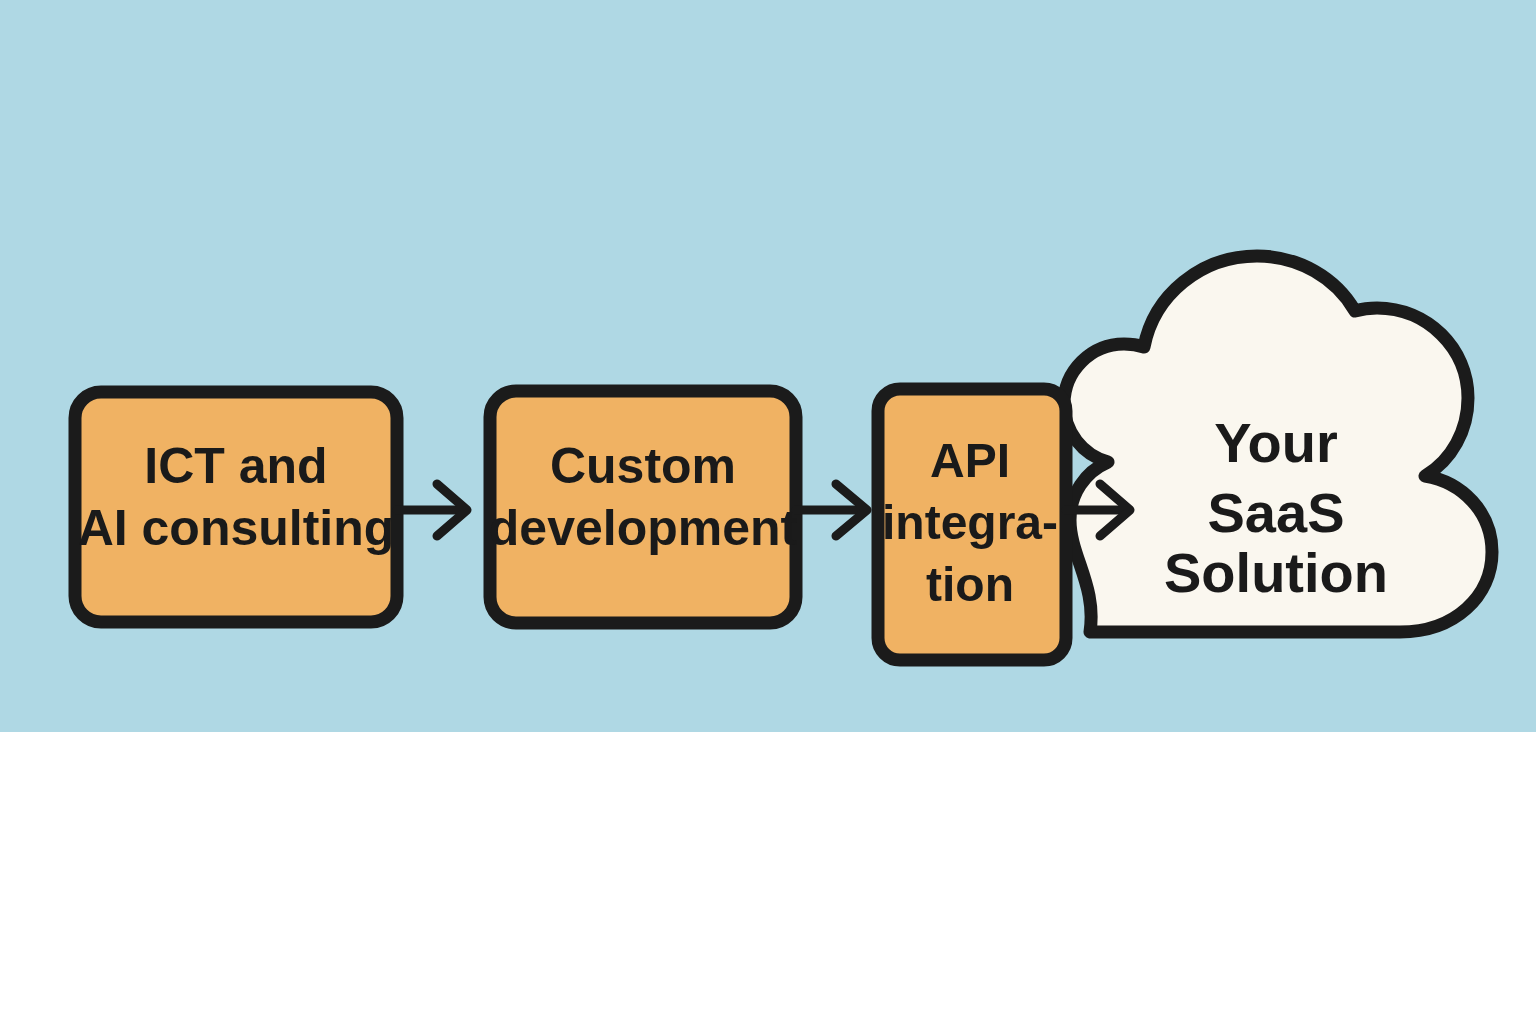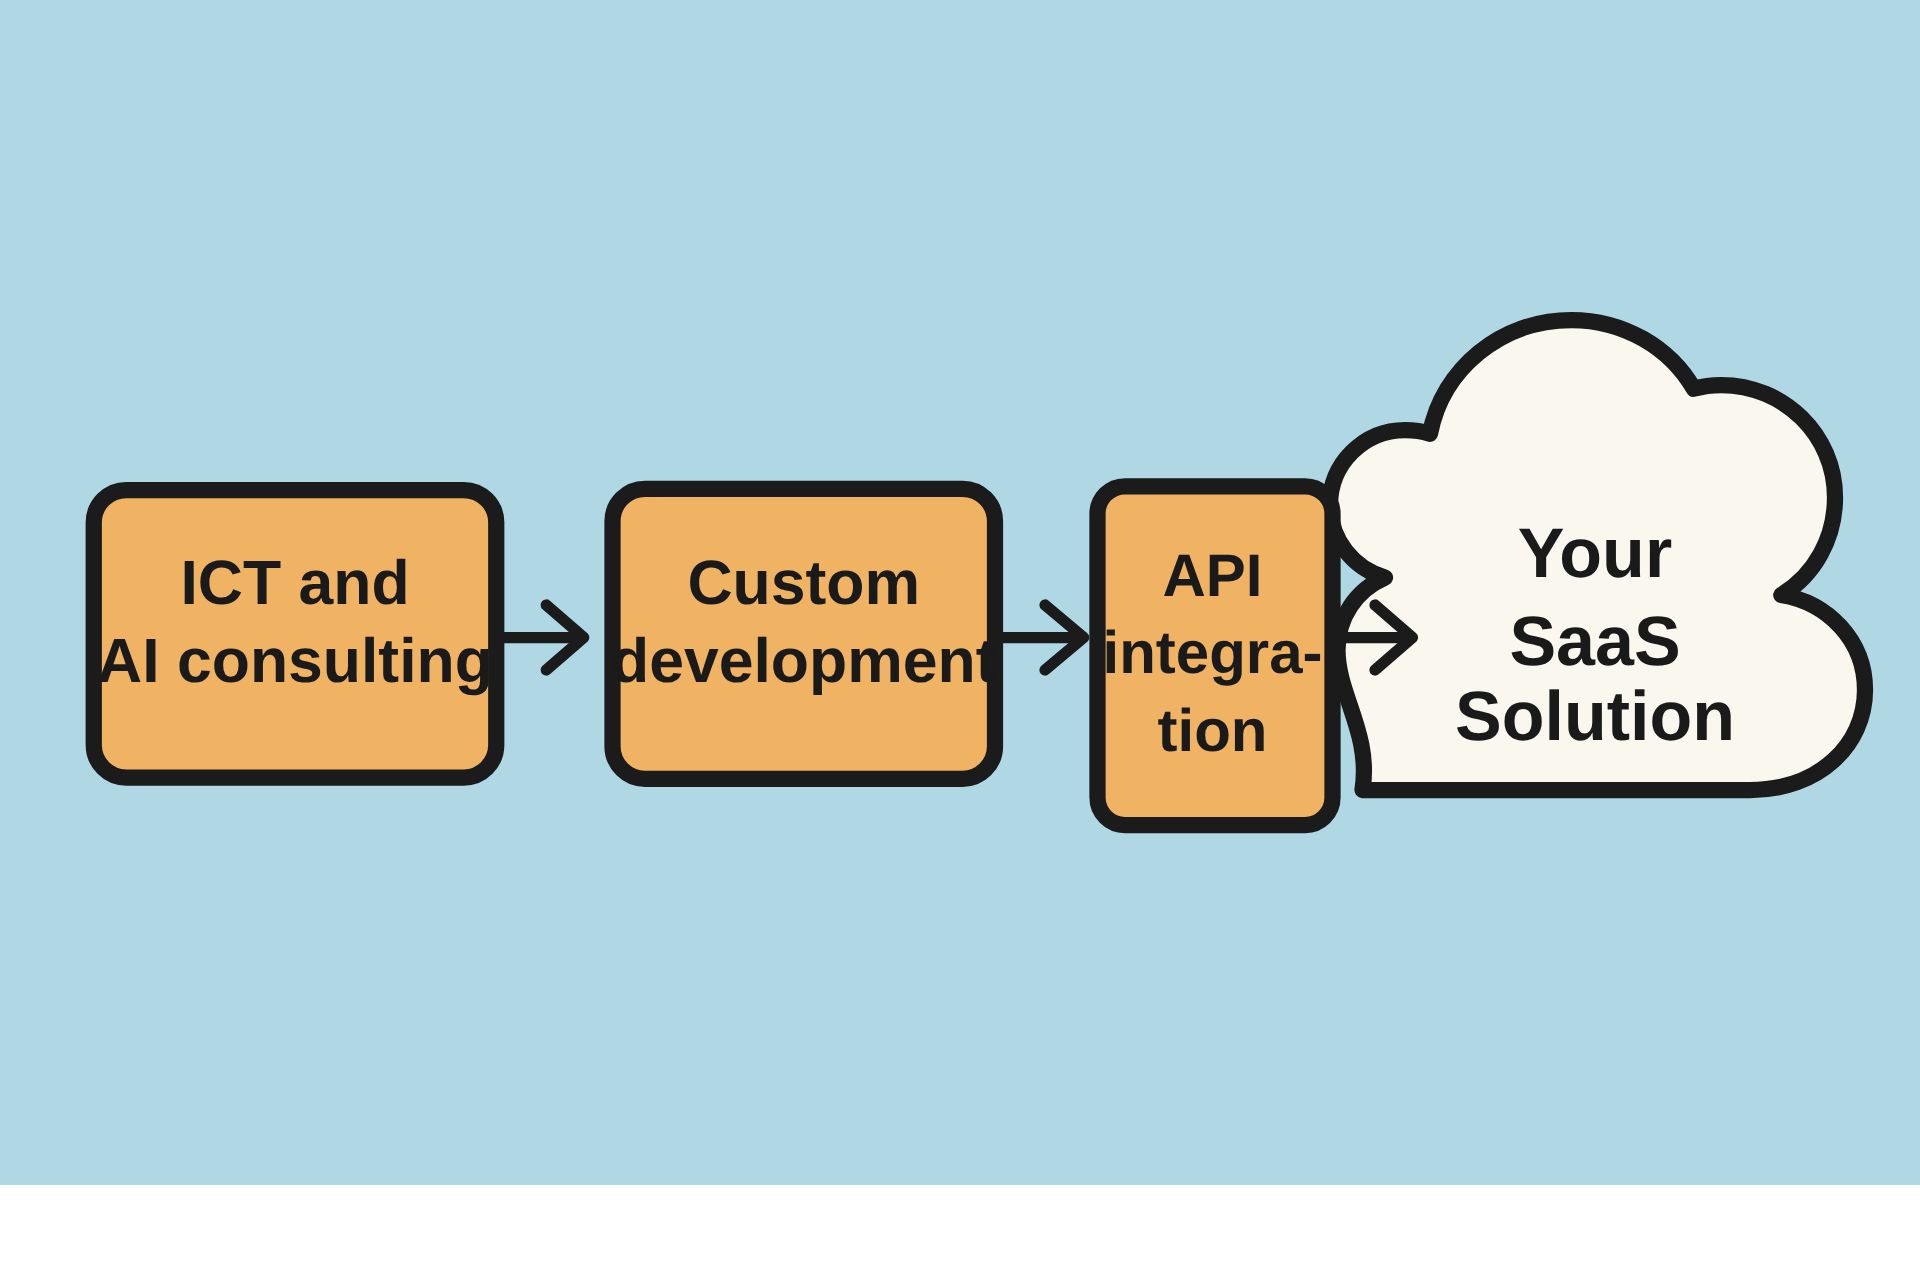--- a/index.html
+++ b/index.html
@@ -8,21 +8,21 @@
   }
   body {
     width: 1536px;
     height: 1024px;
     overflow: hidden;
     font-family: "Liberation Sans", sans-serif;
   }
   #canvas {
     position: relative;
     width: 1536px;
-    height: 948px;
+    height: 732px;
     background: #AFD8E4;
   }
   #flow-svg {
     position: absolute;
     left: 0;
     top: 0;
     width: 1536px;
     height: 1024px;
     display: block;
   }

